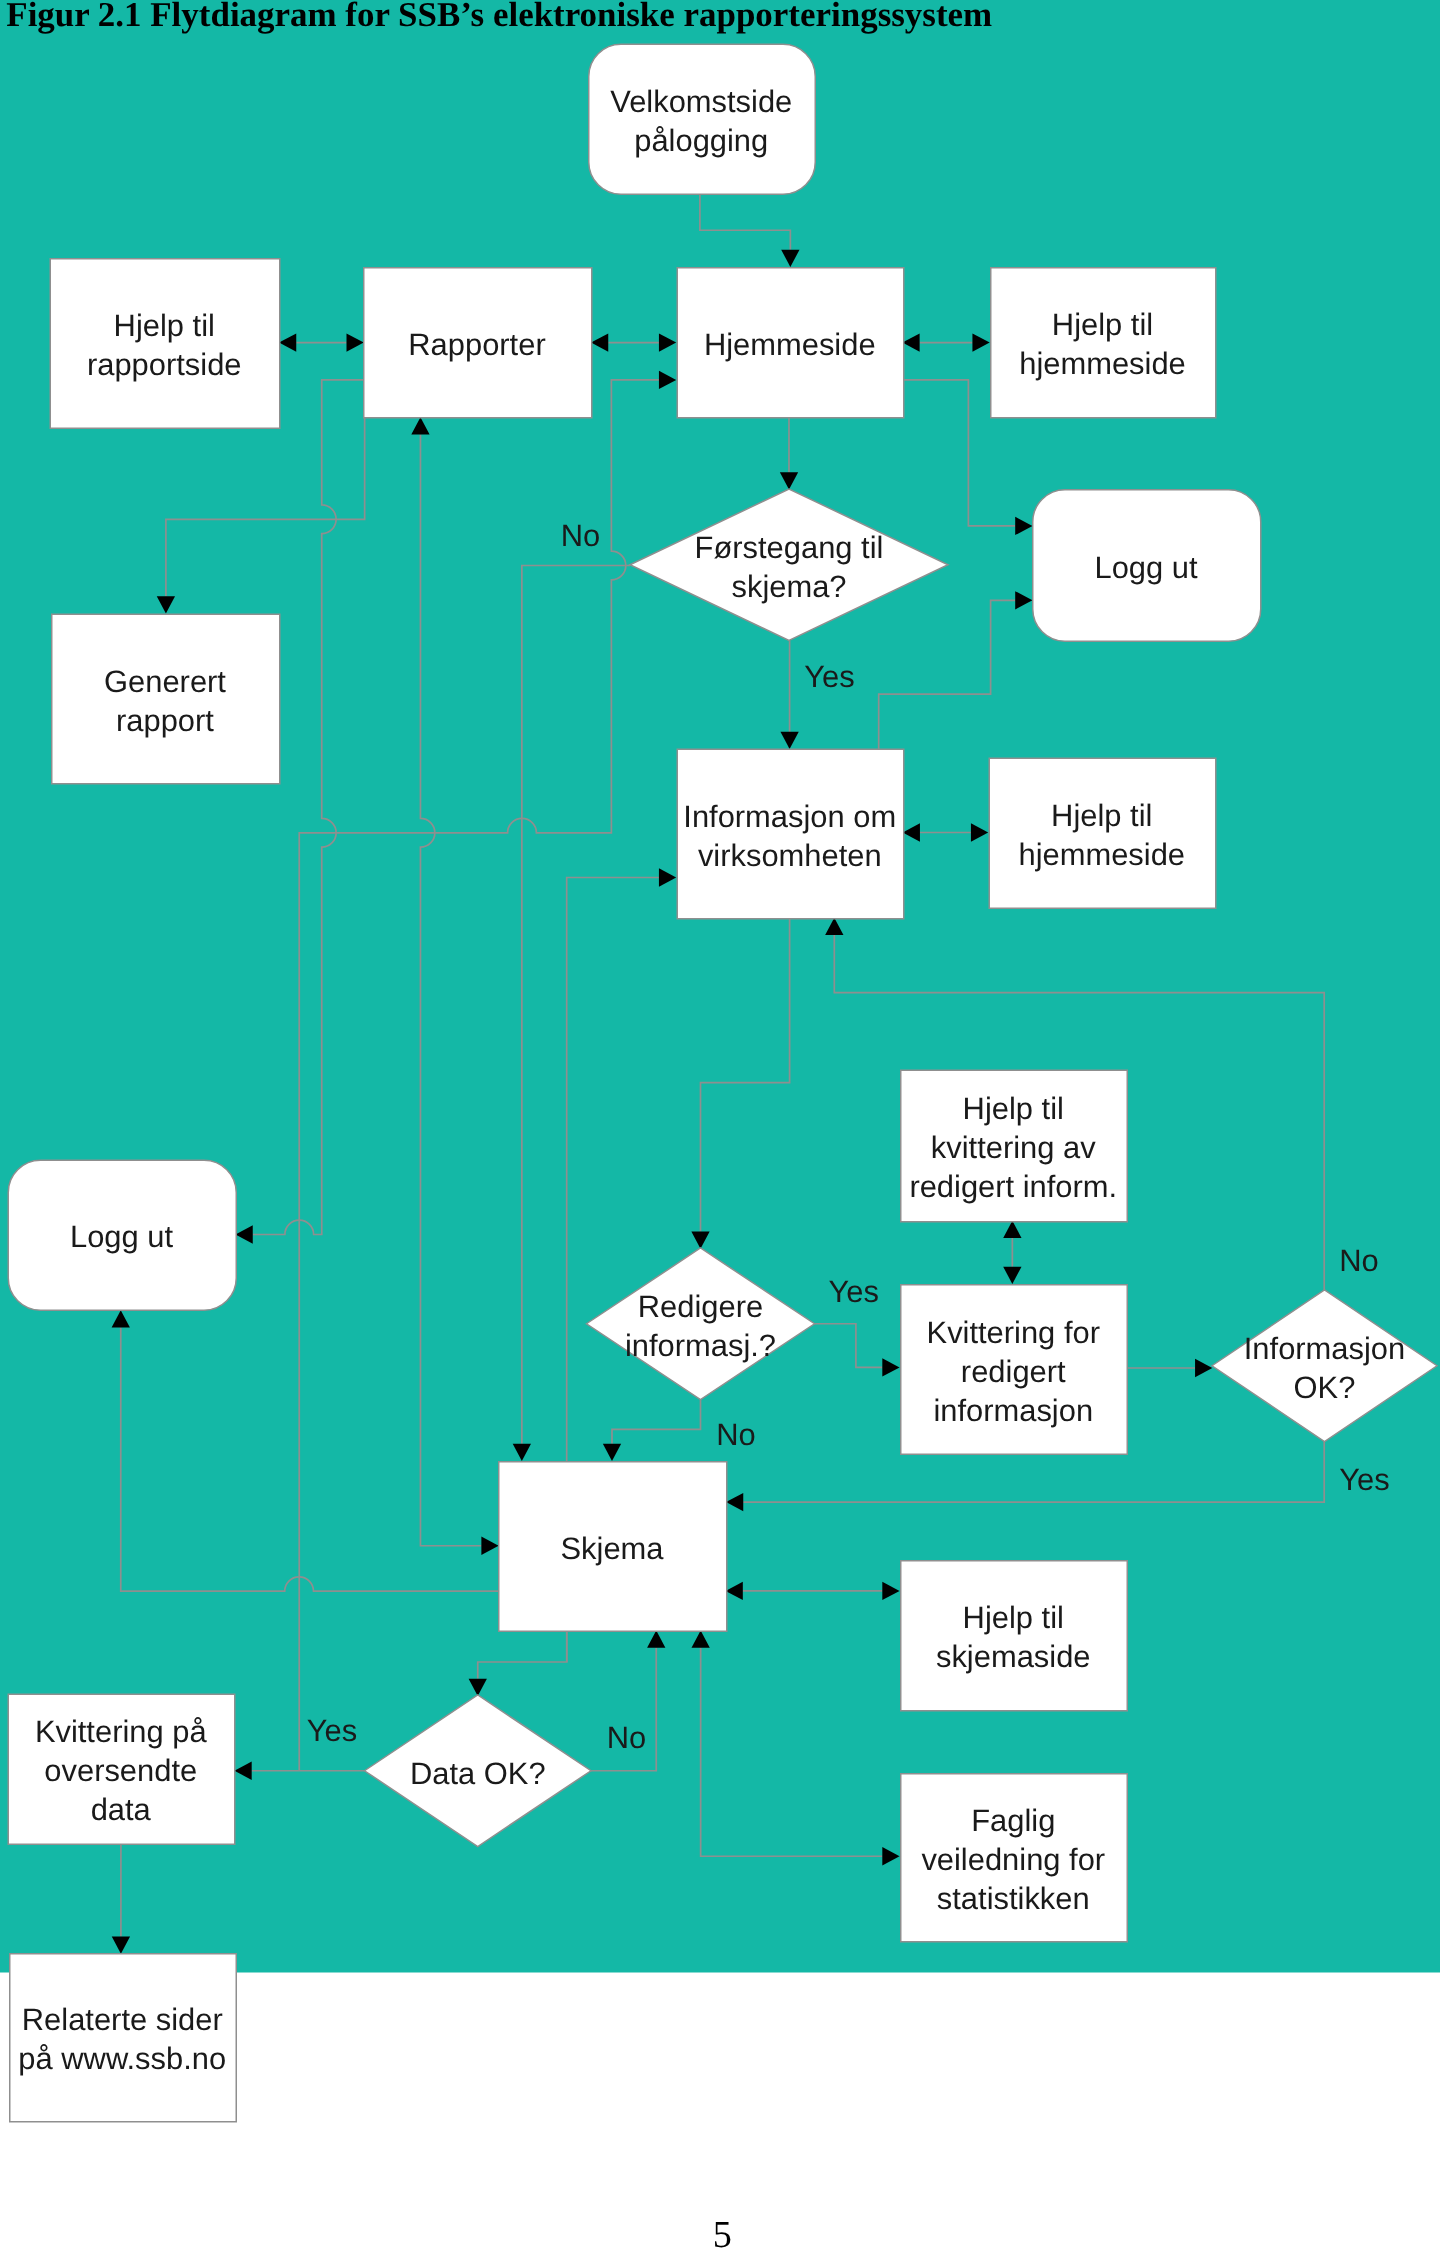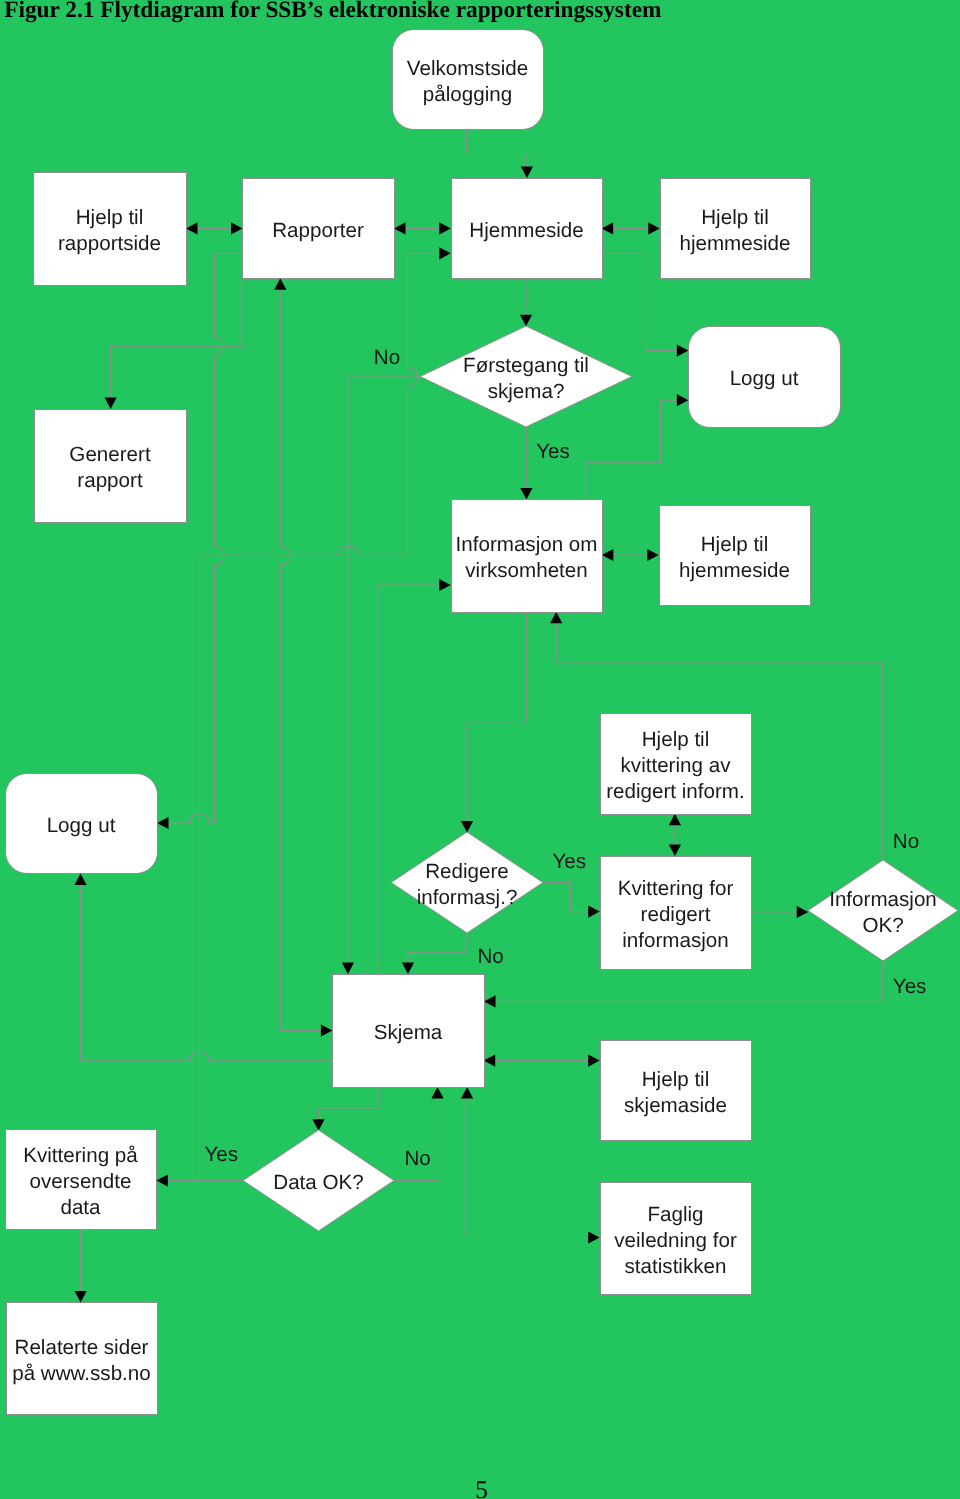--- a/index.html
+++ b/index.html
@@ -1,19 +1,19 @@
 <!DOCTYPE html>
 <html><head>
 <meta charset="utf-8">
 <title>Figur 2.1 Flytdiagram</title>
 <style>
   html,body{margin:0;padding:0;background:#fff;}
   body{width:960px;height:1499px;position:relative;overflow:hidden;
        font-family:"Liberation Sans", sans-serif;-webkit-font-smoothing:antialiased;text-rendering:geometricPrecision;}
-  #page{position:absolute;left:0;top:0;width:960px;height:1499px;background:#22c55e;}
+  #page{position:absolute;left:0;top:0;width:960px;height:1315px;background:#14b8a6;}
   #fig-title{position:absolute;left:4.2px;top:-3px;-webkit-font-smoothing:antialiased;
     font-family:"Liberation Serif",serif;font-weight:bold;font-size:23.3px;
     line-height:26px;color:#000;white-space:nowrap;}
   #page-number{position:absolute;left:1.5px;top:1477px;width:960px;text-align:center;
     font-family:"Liberation Serif",serif;font-size:25.5px;line-height:26px;color:#000;}
   svg#diagram{position:absolute;left:0;top:0;}
   #page{transform:translateZ(0);}
   svg#diagram text{font-family:"Liberation Sans",sans-serif;fill:#1a1a1a;}
   .nlabel{font-size:20.6px;text-anchor:middle;}
   .elabel{font-size:20.6px;text-anchor:start;}

